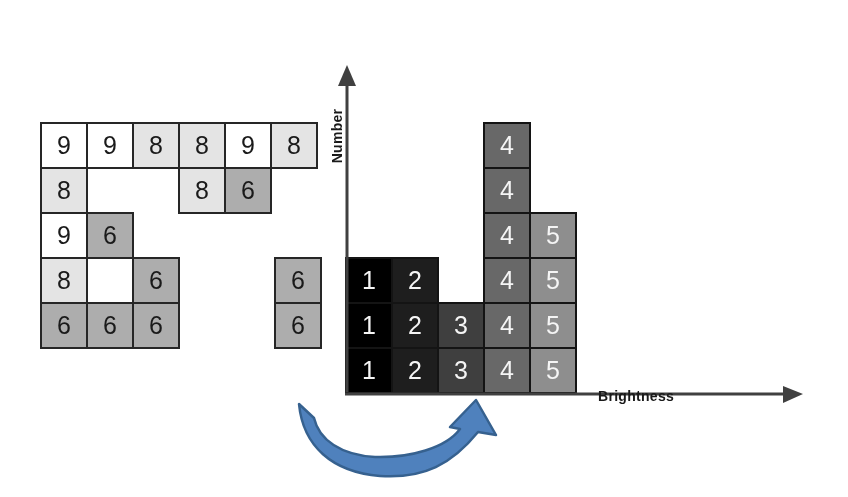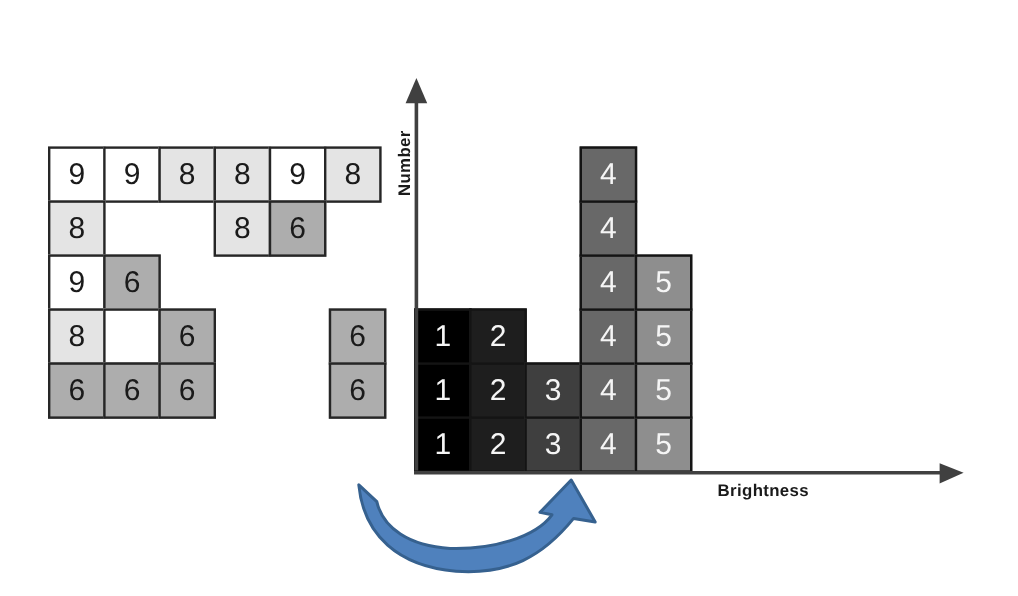--- a/index.html
+++ b/index.html
@@ -10,21 +10,21 @@
     display:flex;align-items:center;justify-content:center;
     font-size:25px;line-height:1;font-family:"Liberation Sans",sans-serif;
   }
   .hist-cell{border-color:var(--hist-border,#141414);}
   #overlay{position:absolute;left:0;top:0;pointer-events:none;}
   .axis-label{
     position:absolute;font-weight:bold;font-size:14px;letter-spacing:0.3px;
     font-family:"Liberation Sans",sans-serif;white-space:nowrap;
   }
   #y-axis-label{left:337px;top:136px;transform:translate(-50%,-50%) rotate(-90deg);}
-  #x-axis-label{left:558px;top:400px;padding-left:40px;}
+  #x-axis-label{left:558px;top:388px;padding-left:40px;}
 </style>
 </head>
 <body>
 
 <div id="stage" style="background: rgb(255, 255, 255); --cell-border: #262626; --hist-border: #141414;">
 
   <div id="pixel-grid-layer">
       <div class="cell" style="left: 40px; top: 122px; width: 48px; height: 47px; background: rgb(255, 255, 255); color: rgb(26, 26, 26);">9</div>
       <div class="cell" style="left: 86px; top: 122px; width: 48px; height: 47px; background: rgb(255, 255, 255); color: rgb(26, 26, 26);">9</div>
       <div class="cell" style="left: 132px; top: 122px; width: 48px; height: 47px; background: rgb(228, 228, 228); color: rgb(26, 26, 26);">8</div>

